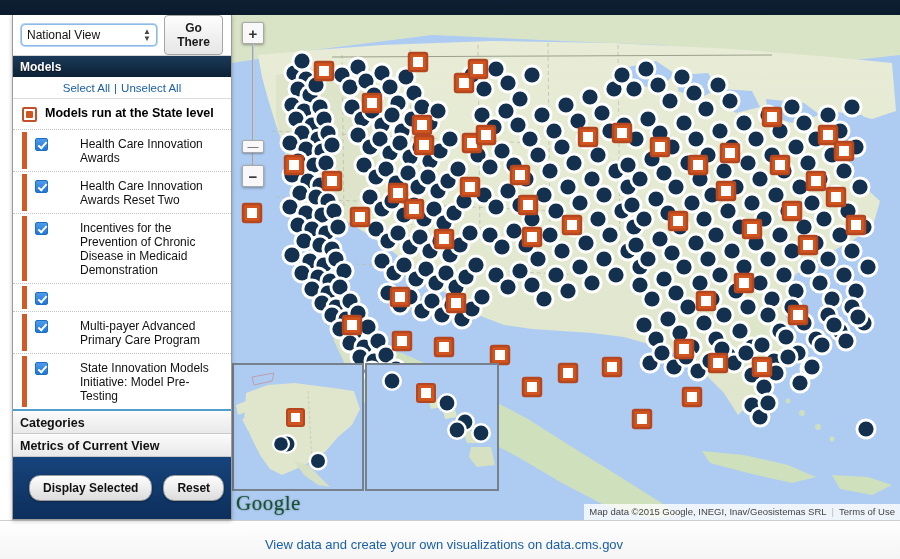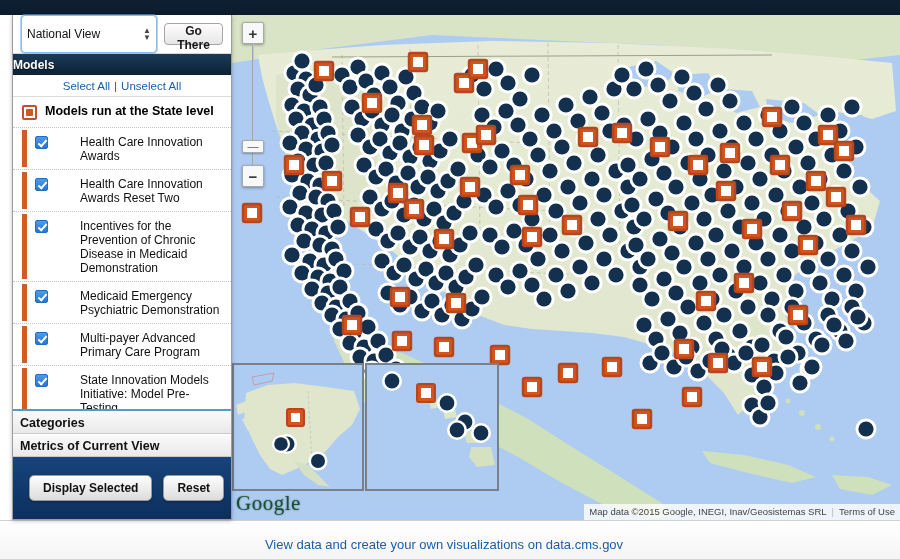--- a/index.html
+++ b/index.html
@@ -156,58 +156,59 @@
 
   .sb-viewbar {
     flex: 0 0 31px;
     background: #ffffff;
     display: flex; align-items: center;
     padding: 0 8px;
     gap: 7px;
     border-bottom: 1px solid #d7d7d7;
   }
   .view-select {
-    width: 136px; height: 38px;
+    width: 136px; height: 22px;
     font-family: "Liberation Sans", sans-serif;
     font-size: 12px;
     color: #111;
     background: #ffffff;
     border: 1px solid #a8c7e8;
     border-radius: 4px;
     outline: 2px solid rgba(120,175,230,.55);
     outline-offset: -1px;
     padding: 0 16px 0 5px;
     appearance: none; -webkit-appearance: none;
     position: relative;
     cursor: pointer;
   }
   .select-wrap { position: relative; display:inline-block; }
   .select-arrows {
     position: absolute; right: 6px; top: 50%; transform: translateY(-50%);
     font-size: 8px; line-height: 7px; color: #444; pointer-events: none;
     text-align: center;
   }
   .go-btn {
-    height: 22px;
+    height: 40px;
     padding: 0 9px;
     font-size: 12px; font-weight: bold;
     font-family: "Liberation Sans", sans-serif;
     color: #1a1a1a;
     background: linear-gradient(180deg,#fdfdfd 0%, #e6e6e6 100%);
     border: 1px solid #a5a5a5;
     border-radius: 4px;
     cursor: pointer;
   }
 
   .sec-header-dark {
     flex: 0 0 21px;
     background: linear-gradient(180deg,#1b3a58 0%, #0c2134 100%);
     color: #fff;
     font-size: 12px; font-weight: bold;
     display: flex; align-items: center;
+    padding-left: 7px;
     text-shadow: 0 1px 1px rgba(0,0,0,.6);
     cursor: pointer;
   }
 
   .selectall-row {
     flex: 0 0 22px;
     background: #ffffff;
     display:flex; align-items:center; justify-content:center;
     font-size: 11.5px;
     border-bottom: 1px solid #dcdcdc;
@@ -310,21 +311,21 @@
     padding-left: 16px;
   }
   .foot-btn {
     height: 26px;
     padding: 0 13px;
     font-size: 12px; font-weight: bold;
     font-family: "Liberation Sans", sans-serif;
     color: #111;
     background: linear-gradient(180deg,#fefefe 0%, #dcdcdc 100%);
     border: 1px solid #9b9b9b;
-    border-radius: 5px;
+    border-radius: 11px;
     box-shadow: 0 1px 2px rgba(0,0,0,.3);
     cursor: pointer;
   }
 
   
   .page-footer {
     position: absolute;
     left: 0; top: 520px;
     width: 900px; height: 48px;
     background: linear-gradient(180deg,#ffffff 0%, #f2f2f2 100%);
@@ -2269,21 +2270,20 @@
           <span class="mlabel">Health Care Innovation Awards Reset Two</span>
         </div>
         <div class="model-row">
           <span class="orange-bar"></span>
           <span class="cb"></span>
           <span class="mlabel">Incentives for the Prevention of Chronic Disease in Medicaid Demonstration</span>
         </div>
         <div class="model-row">
           <span class="orange-bar"></span>
           <span class="cb"></span>
-          <span class="mlabel">Medicaid Emergency Psychiatric Demonstration</span>
         </div>
         <div class="model-row">
           <span class="orange-bar"></span>
           <span class="cb"></span>
           <span class="mlabel">Multi-payer Advanced Primary Care Program</span>
         </div>
         <div class="model-row">
           <span class="orange-bar"></span>
           <span class="cb"></span>
           <span class="mlabel">State Innovation Models Initiative: Model Pre-Testing</span>

